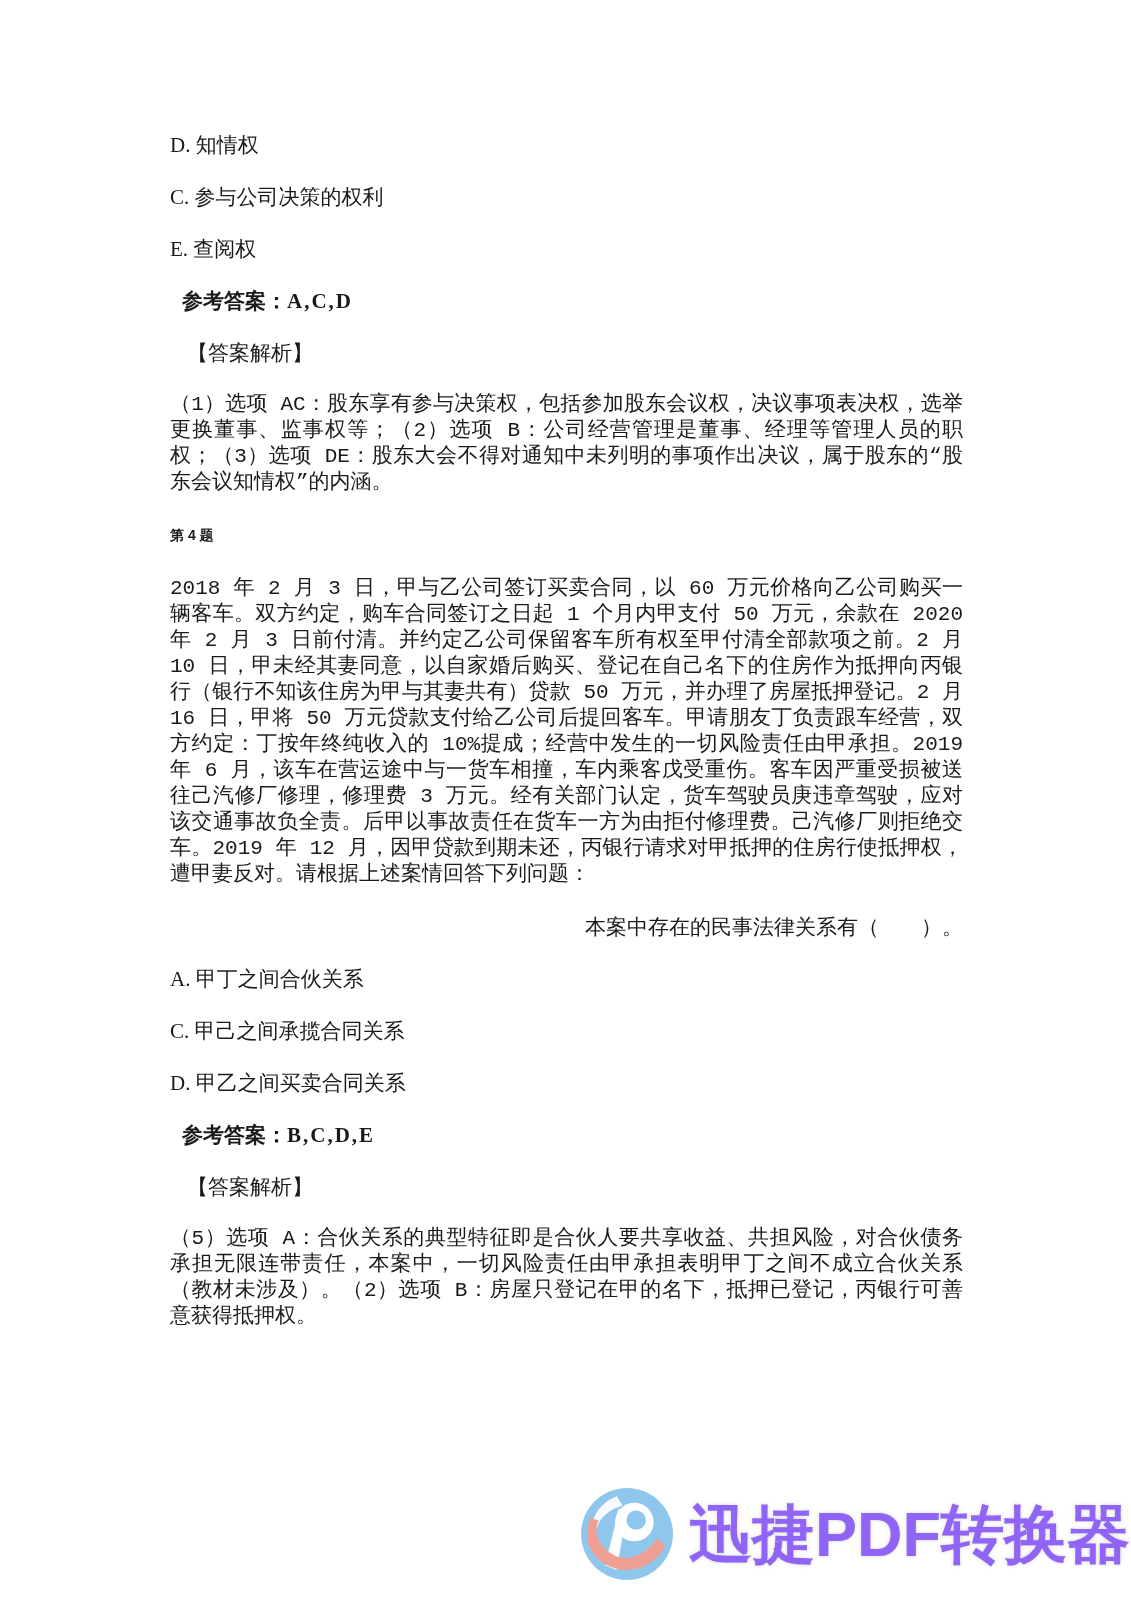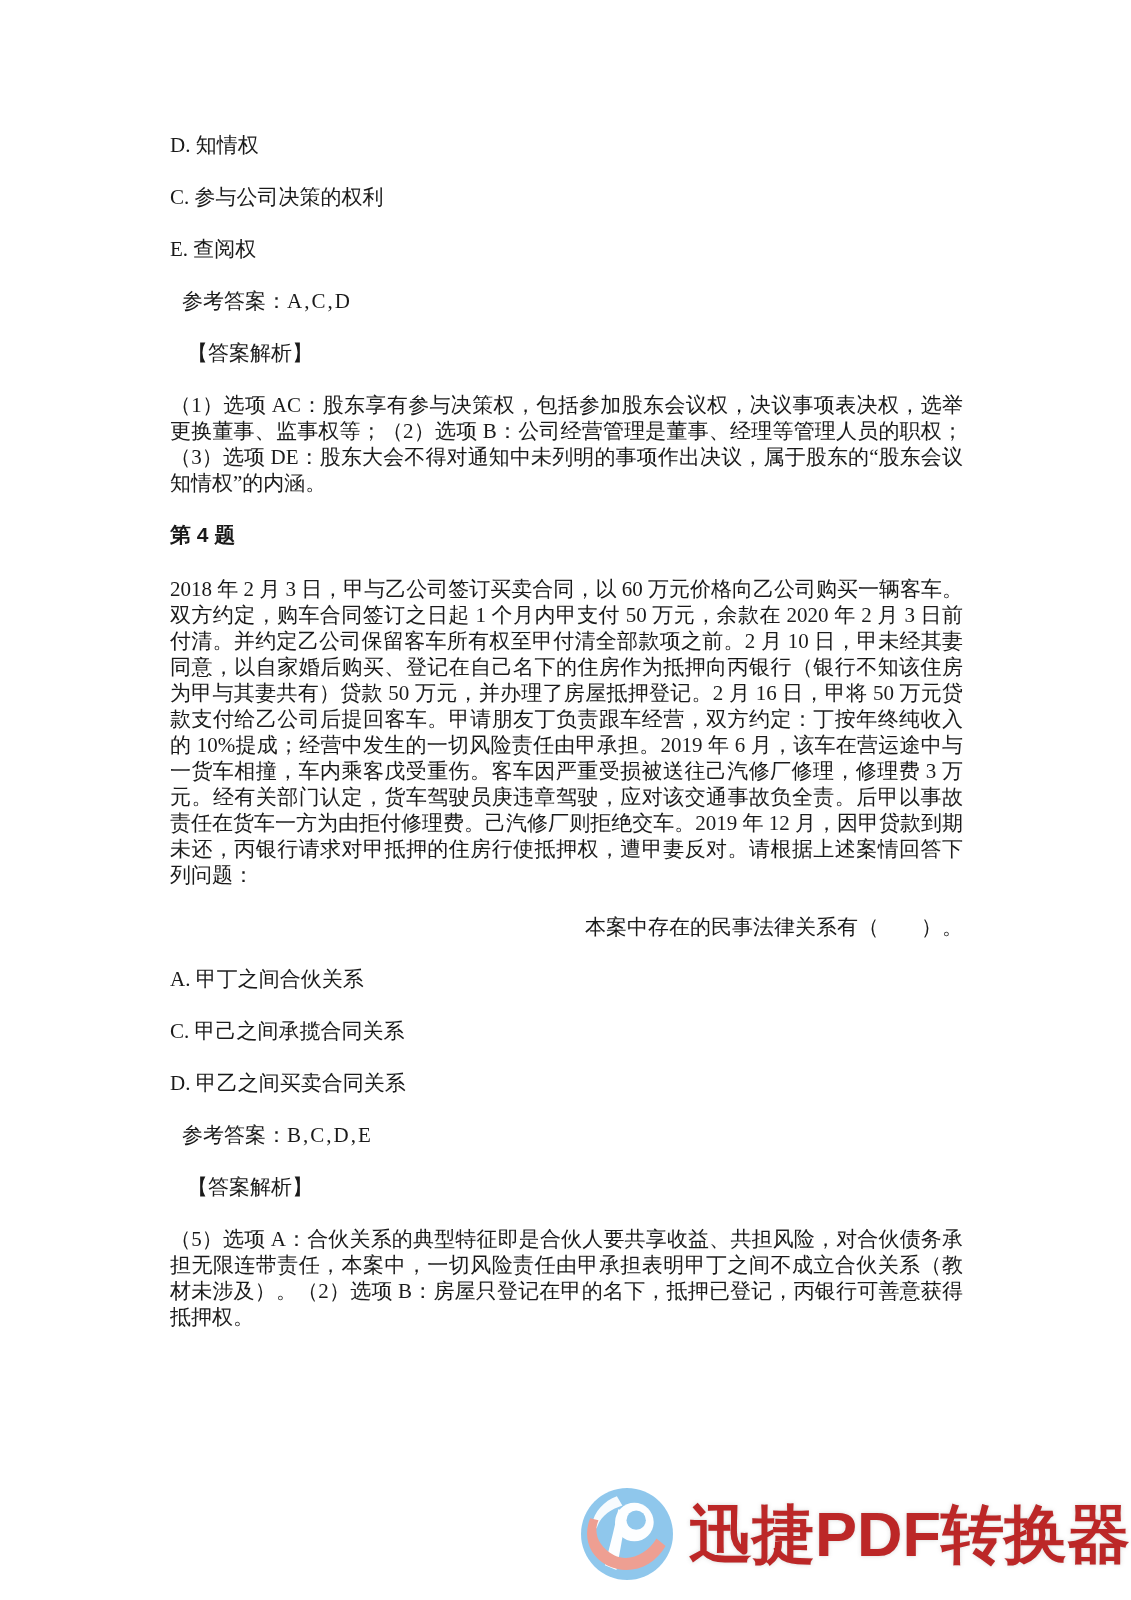--- a/index.html
+++ b/index.html
@@ -13,50 +13,51 @@
   }
   .content {
     position: absolute;
     left: 170px; top: 132px;
     width: 793px;
     font-size: 21px;
     line-height: 26px;
   }
   .block { margin: 0 0 26px 0; text-align: right; }
   .option { margin: 0 0 26px 0; }
-  .answer-line { margin: 0 0 26px 0; padding-left: 12px; }
+  .answer-line { margin: 0 0 26px 0; padding-left: 12px; font-weight: bold; }
   .answer-value { letter-spacing: 2px; }
   .analysis-label { margin: 0 0 26px 17px; }
   .para {
     margin: 0 0 26px 0;
     text-align: justify;
+    font-family: Liberation Mono, monospace;
   }
   .heading {
     font-family: "Liberation Sans", "DejaVu Sans", sans-serif;
     font-weight: 700;
-    font-size: 21px;
+    font-size: 14px;
     line-height: 26px;
     margin: 4px 0 28px 0;
   }
   .watermark {
     position: absolute;
     left: 581px; top: 1478px;
     height: 112px;
     display: flex;
     align-items: center;
     opacity: 0.95;
   }
   .wm-logo { width: 92px; height: 92px; display: block; }
   .wm-text {
     font-family: "Liberation Sans", "DejaVu Sans", sans-serif;
     font-weight: 700;
     font-size: 63px;
     line-height: 92px;
     margin-left: 16px;
-    color: #b91c1c;
+    color: #8b5cf6;
     letter-spacing: 0;
     text-shadow: 0 0 4px rgba(186,186,186,0.55), 0 0 1px rgba(200,200,200,0.5);
     white-space: nowrap;
   }
 </style>
 </head>
 <body>
 
 <div class="page">
 

